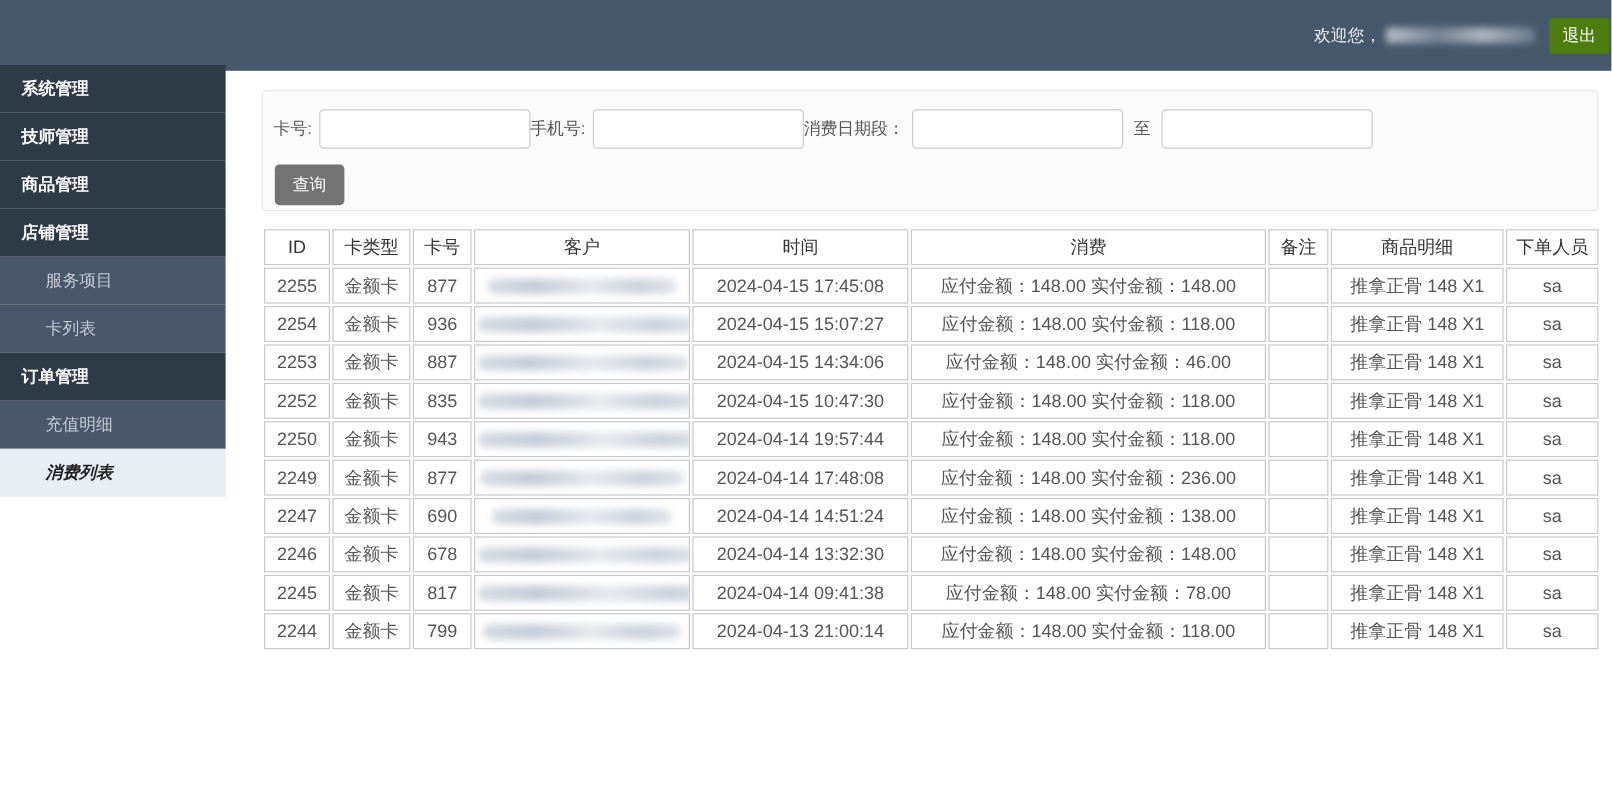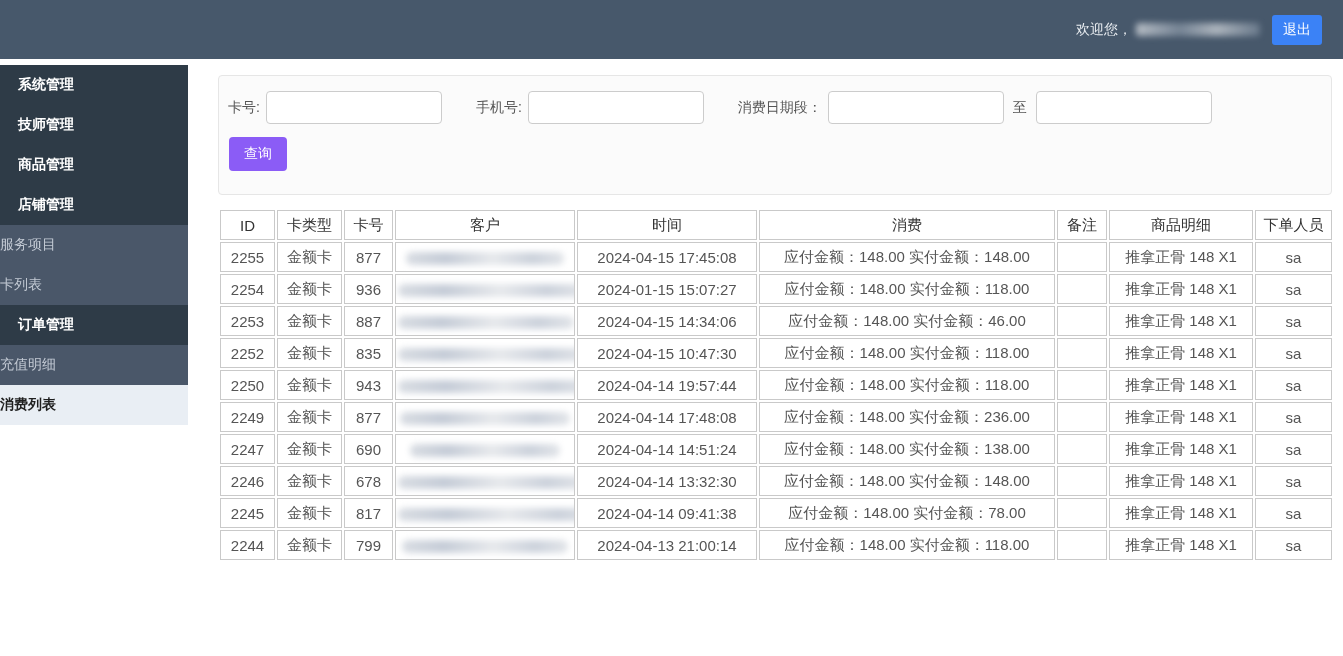--- a/index.html
+++ b/index.html
@@ -4,60 +4,60 @@
 <style>
   html,body { margin:0; padding:0; }
   body {
     width:1343px; height:656px; overflow:hidden; position:relative;
     background:#ffffff; font-family:"Liberation Sans", sans-serif;
   }
 
   
   .topbar {
     height:59px; background:#47586b; display:flex; align-items:center;
-    justify-content:flex-end; padding-right:21px; box-sizing:border-box;
+    justify-content:flex-end; padding-right:2px; box-sizing:border-box;
   }
   .welcome { color:#e9edf1; font-size:14px; }
   .name-blur {
     display:inline-block; width:124px; height:13px; border-radius:3px;
     background:linear-gradient(90deg, rgba(255,255,255,.6), rgba(205,215,228,.35) 35%,
                rgba(255,255,255,.55) 65%, rgba(185,198,214,.3));
     filter:blur(3px); margin:0 12px 0 4px; vertical-align:middle;
   }
   .logout-btn {
-    background:#3b82f6; color:#fff; border:none; font-size:14px;
+    background:#4d7c0f; color:#fff; border:none; font-size:14px;
     padding:6px 11px; border-radius:3px; cursor:pointer;
     font-family:Liberation Sans, sans-serif;
   }
 
   
-  .sidebar { position:absolute; left:0; top:65px; width:188px; }
+  .sidebar { position:absolute; left:0; top:54px; width:188px; }
   .menu-item { height:40px; display:flex; align-items:center; font-size:14px; cursor:pointer; box-sizing:border-box; }
   .menu-parent { background:#2e3b47; color:#ffffff; font-weight:bold; padding-left:18px; }
-  .menu-sub { background:#4a5769; color:#c3cad4; }
-  .menu-sub.active { background:#e9eef4; color:#1f1f1f; font-weight:bold; }
+  .menu-sub { background:#4a5769; color:#c3cad4; padding-left:38px; }
+  .menu-sub.active { background:#e9eef4; color:#1f1f1f; font-weight:bold;font-style:italic; }
 
   
   .main { position:absolute; left:188px; top:59px; width:1155px; }
 
   .search-panel {
     margin:16px 11px 0 30px; border:1px solid #e6e6e6; background:#fbfbfb;
-    border-radius:4px; padding:15px 0 23px 9px; box-sizing:border-box;
+    border-radius:4px; padding:15px 0 4px 9px; box-sizing:border-box;
   }
   .search-row { display:flex; align-items:center; }
   .field-label { font-size:14px; color:#555; margin-right:6px; white-space:nowrap; }
   .text-input {
     width:176px; height:33px; border:1px solid #ccc; border-radius:4px;
     background:#fff; box-sizing:border-box; padding:0 8px; font-size:14px;
     font-family:"Liberation Sans", sans-serif;
   }
-  .gap { margin-left:34px; }
+  .gap { }
   .to-label { margin:0 9px; color:#555; font-size:14px; }
   .query-btn {
-    margin:13px 0 0 1px; background:#8b5cf6; color:#fff; border:none;
+    margin:13px 0 0 1px; background:#737373; color:#fff; border:none;
     border-radius:4px; font-size:14px; padding:8px 15px; cursor:pointer;
     font-family:"Liberation Sans", sans-serif;
   }
 
   
   .data-table {
     margin:13px 11px 0 30px; width:1114px; table-layout:fixed;
     border-collapse:separate; border-spacing:2px; background:#fff;
   }
   .data-table th {
@@ -146,21 +146,21 @@
     <td>应付金额：148.00 实付金额：148.00</td>
     <td></td>
     <td>推拿正骨 148 X1</td>
     <td>sa</td>
   </tr>
         <tr>
     <td>2254</td>
     <td>金额卡</td>
     <td>936</td>
     <td><span class="customer-blur" style="width: 186px;"></span></td>
-    <td>2024-01-15 15:07:27</td>
+    <td>2024-04-15 15:07:27</td>
     <td>应付金额：148.00 实付金额：118.00</td>
     <td></td>
     <td>推拿正骨 148 X1</td>
     <td>sa</td>
   </tr>
         <tr>
     <td>2253</td>
     <td>金额卡</td>
     <td>887</td>
     <td><span class="customer-blur" style="width: 176px;"></span></td>

